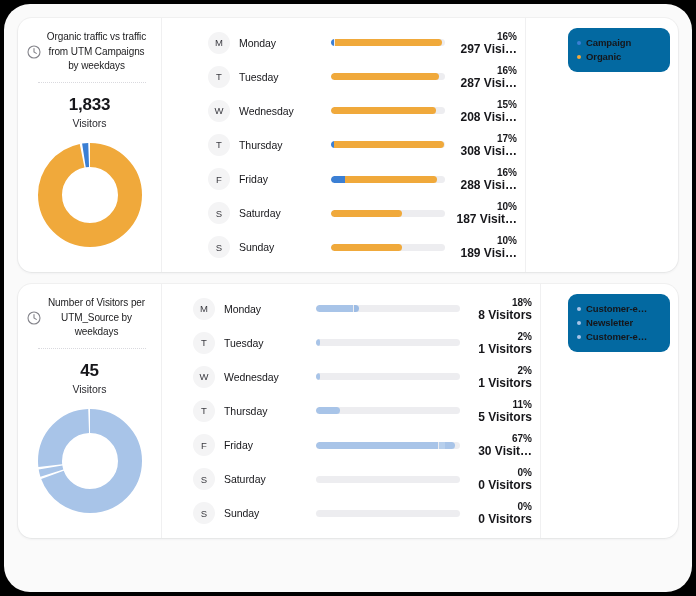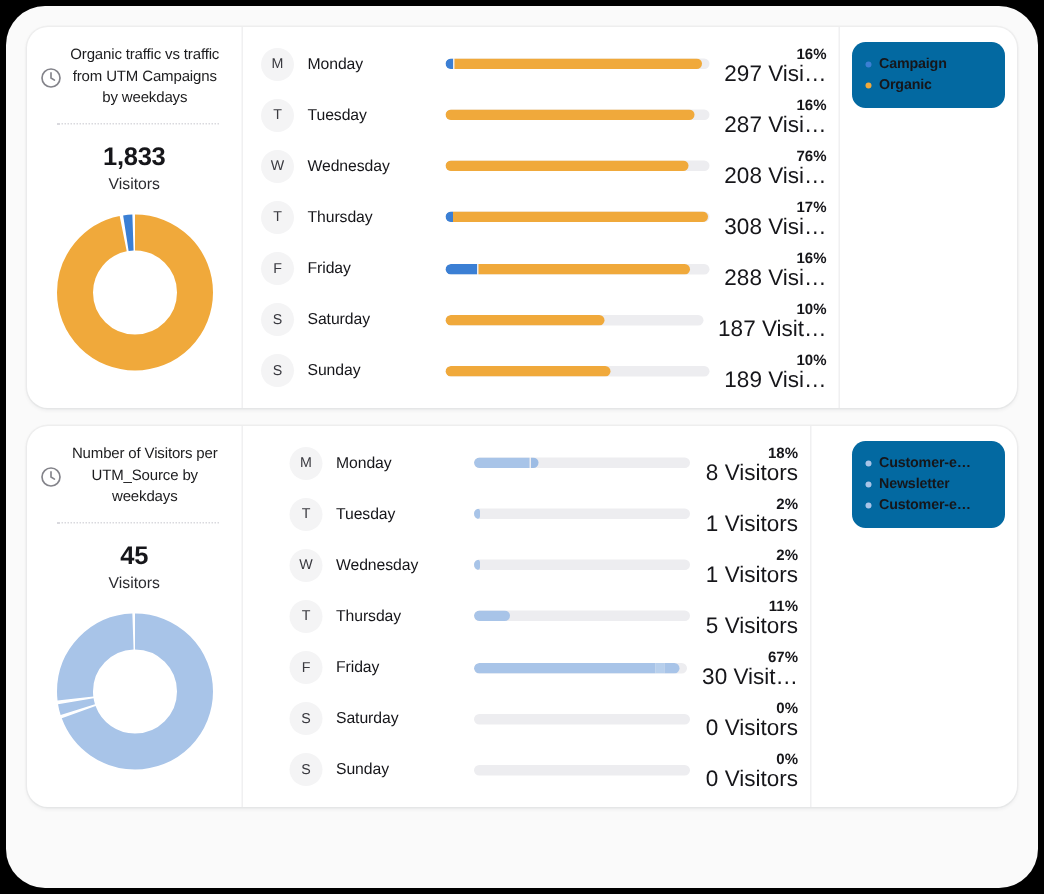--- a/index.html
+++ b/index.html
@@ -36,21 +36,21 @@
   }
 
   .card {
     background: #ffffff;
     border-radius: 14px;
     box-shadow: 0 1px 3px rgba(16,24,40,0.07), 0 0 0 1px rgba(16,24,40,0.035);
     display: flex;
     box-sizing: border-box;
     overflow: hidden;
   }
-  .card-1 { height: 254px; }
+  .card-1 { height: 254px; gap: 34px; }
   .card-2 { height: 254px; margin-top: 12px; gap: 19px; }
 
   
   .summary {
     width: 144px;
     flex: 0 0 144px;
     border-right: 1px solid #f0f0f1;
     box-sizing: border-box;
     padding: 12px 8px 8px 8px;
     position: relative;
@@ -165,22 +165,22 @@
     line-height: 13px;
   }
   .val-pct {
     font-size: 10px;
     font-weight: 700;
     color: #16161a;
     display: block;
     text-align: right;
   }
   .val-sub {
-    font-size: 15px;
-    font-weight: 400;
+    font-size: 12px;
+    font-weight: 700;
     color: #16161a;
     display: block;
     white-space: nowrap;
   }
 
   
   .legend-panel {
     flex: 0 0 118px;
     width: 118px;
     box-sizing: border-box;
@@ -268,21 +268,21 @@
           </div>
           <div class="row">
             <div class="day-badge">W</div>
             <div class="day-name">Wednesday</div>
             <div class="track-cell">
               <div class="track">
                 <div class="seg rounded-l rounded-r" style="left: 0%; width: 92%; background: rgb(240, 169, 59);"></div>
               </div>
             </div>
             <div class="values">
-              <span class="val-pct">76%</span>
+              <span class="val-pct">15%</span>
               <span class="val-sub">208 Visi…</span>
             </div>
           </div>
           <div class="row">
             <div class="day-badge">T</div>
             <div class="day-name">Thursday</div>
             <div class="track-cell">
               <div class="track">
                 <div class="seg rounded-l" style="left: 0%; width: 2.6%; background: rgb(59, 127, 212);"></div>
                 <div class="seg rounded-r" style="left: 2.95%; width: 96.4%; background: rgb(240, 169, 59);"></div>

